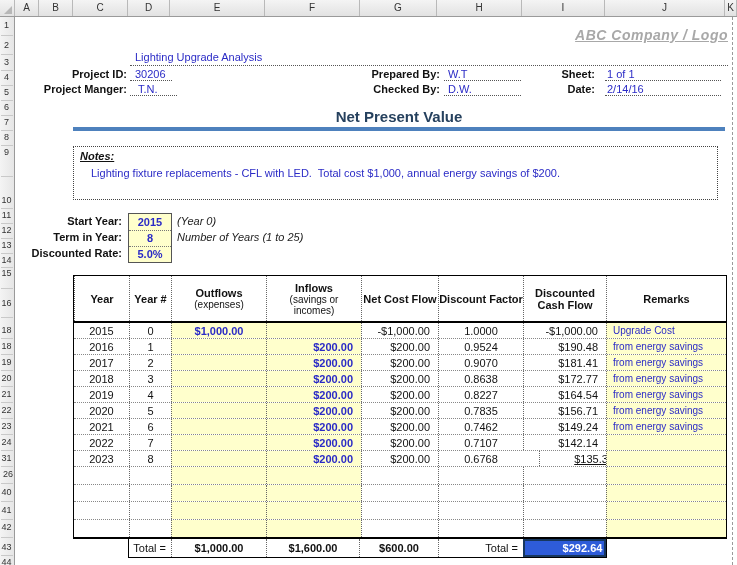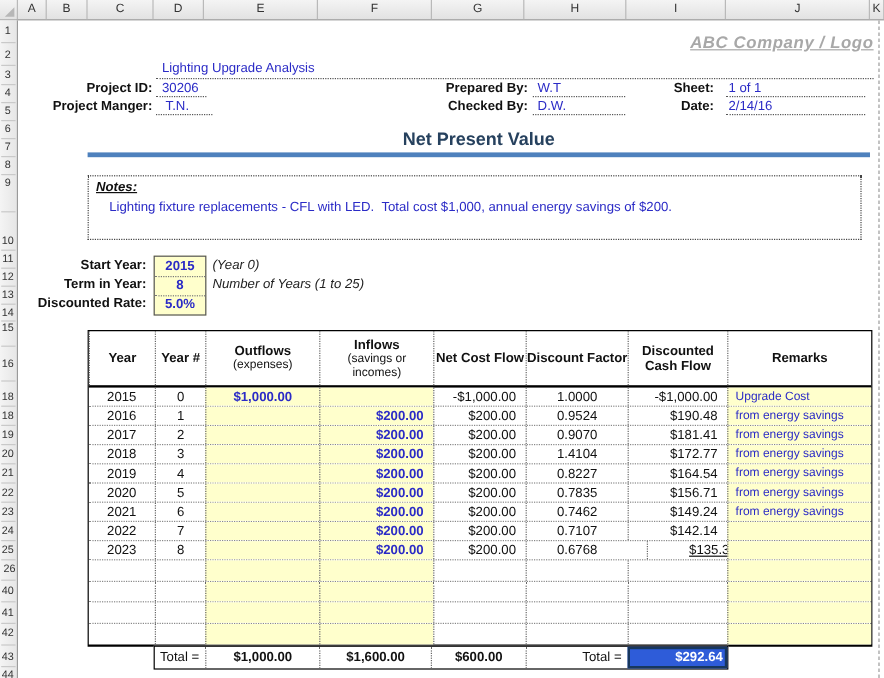--- a/index.html
+++ b/index.html
@@ -186,21 +186,21 @@
       <div class="rowlabel" style="top: 355px;">20</div>
       <div class="rowtick" style="top: 369px;"></div>
       <div class="rowlabel" style="top: 371px;">21</div>
       <div class="rowtick" style="top: 385px;"></div>
       <div class="rowlabel" style="top: 387px;">22</div>
       <div class="rowtick" style="top: 401px;"></div>
       <div class="rowlabel" style="top: 403px;">23</div>
       <div class="rowtick" style="top: 417px;"></div>
       <div class="rowlabel" style="top: 419px;">24</div>
       <div class="rowtick" style="top: 433px;"></div>
-      <div class="rowlabel" style="top: 435px;">25</div>
+      <div class="rowlabel" style="top: 435px;">31</div>
       <div class="rowtick" style="top: 449px;"></div>
       <div class="rowlabel" style="top: 451px; text-align: right;">26</div>
       <div class="rowtick" style="top: 466px;"></div>
       <div class="rowlabel" style="top: 469px;">40</div>
       <div class="rowtick" style="top: 484px;"></div>
       <div class="rowlabel" style="top: 487px;">41</div>
       <div class="rowtick" style="top: 501.5px;"></div>
       <div class="rowlabel" style="top: 504px;">42</div>
       <div class="rowtick" style="top: 520px;"></div>
       <div class="rowlabel" style="top: 524px;">43</div>
@@ -302,21 +302,21 @@
         <div class="tcell c b" style="left: 364px; width: 85px;">0.9070</div>
         <div class="tcell r b" style="left: 449px; width: 83px;">$181.41</div>
         <div class="tcell l rem yellow b" style="left: 532px; width: 120px;">from energy savings</div>
       </div>
       <div class="trow " style="top: 95px; height: 16px;">
         <div class="tcell c" style="left: 0px; width: 55px;">2018</div>
         <div class="tcell c b" style="left: 55px; width: 42px;">3</div>
         <div class="tcell c blue yellow b" style="left: 97px; width: 95px;"></div>
         <div class="tcell r blue yellow b" style="left: 192px; width: 95px;">$200.00</div>
         <div class="tcell r b" style="left: 287px; width: 77px;">$200.00</div>
-        <div class="tcell c b" style="left: 364px; width: 85px;">1.4104</div>
+        <div class="tcell c b" style="left: 364px; width: 85px;">0.8638</div>
         <div class="tcell r b" style="left: 449px; width: 83px;">$172.77</div>
         <div class="tcell l rem yellow b" style="left: 532px; width: 120px;">from energy savings</div>
       </div>
       <div class="trow " style="top: 111px; height: 16px;">
         <div class="tcell c" style="left: 0px; width: 55px;">2019</div>
         <div class="tcell c b" style="left: 55px; width: 42px;">4</div>
         <div class="tcell c blue yellow b" style="left: 97px; width: 95px;"></div>
         <div class="tcell r blue yellow b" style="left: 192px; width: 95px;">$200.00</div>
         <div class="tcell r b" style="left: 287px; width: 77px;">$200.00</div>
         <div class="tcell c b" style="left: 364px; width: 85px;">0.8227</div>

